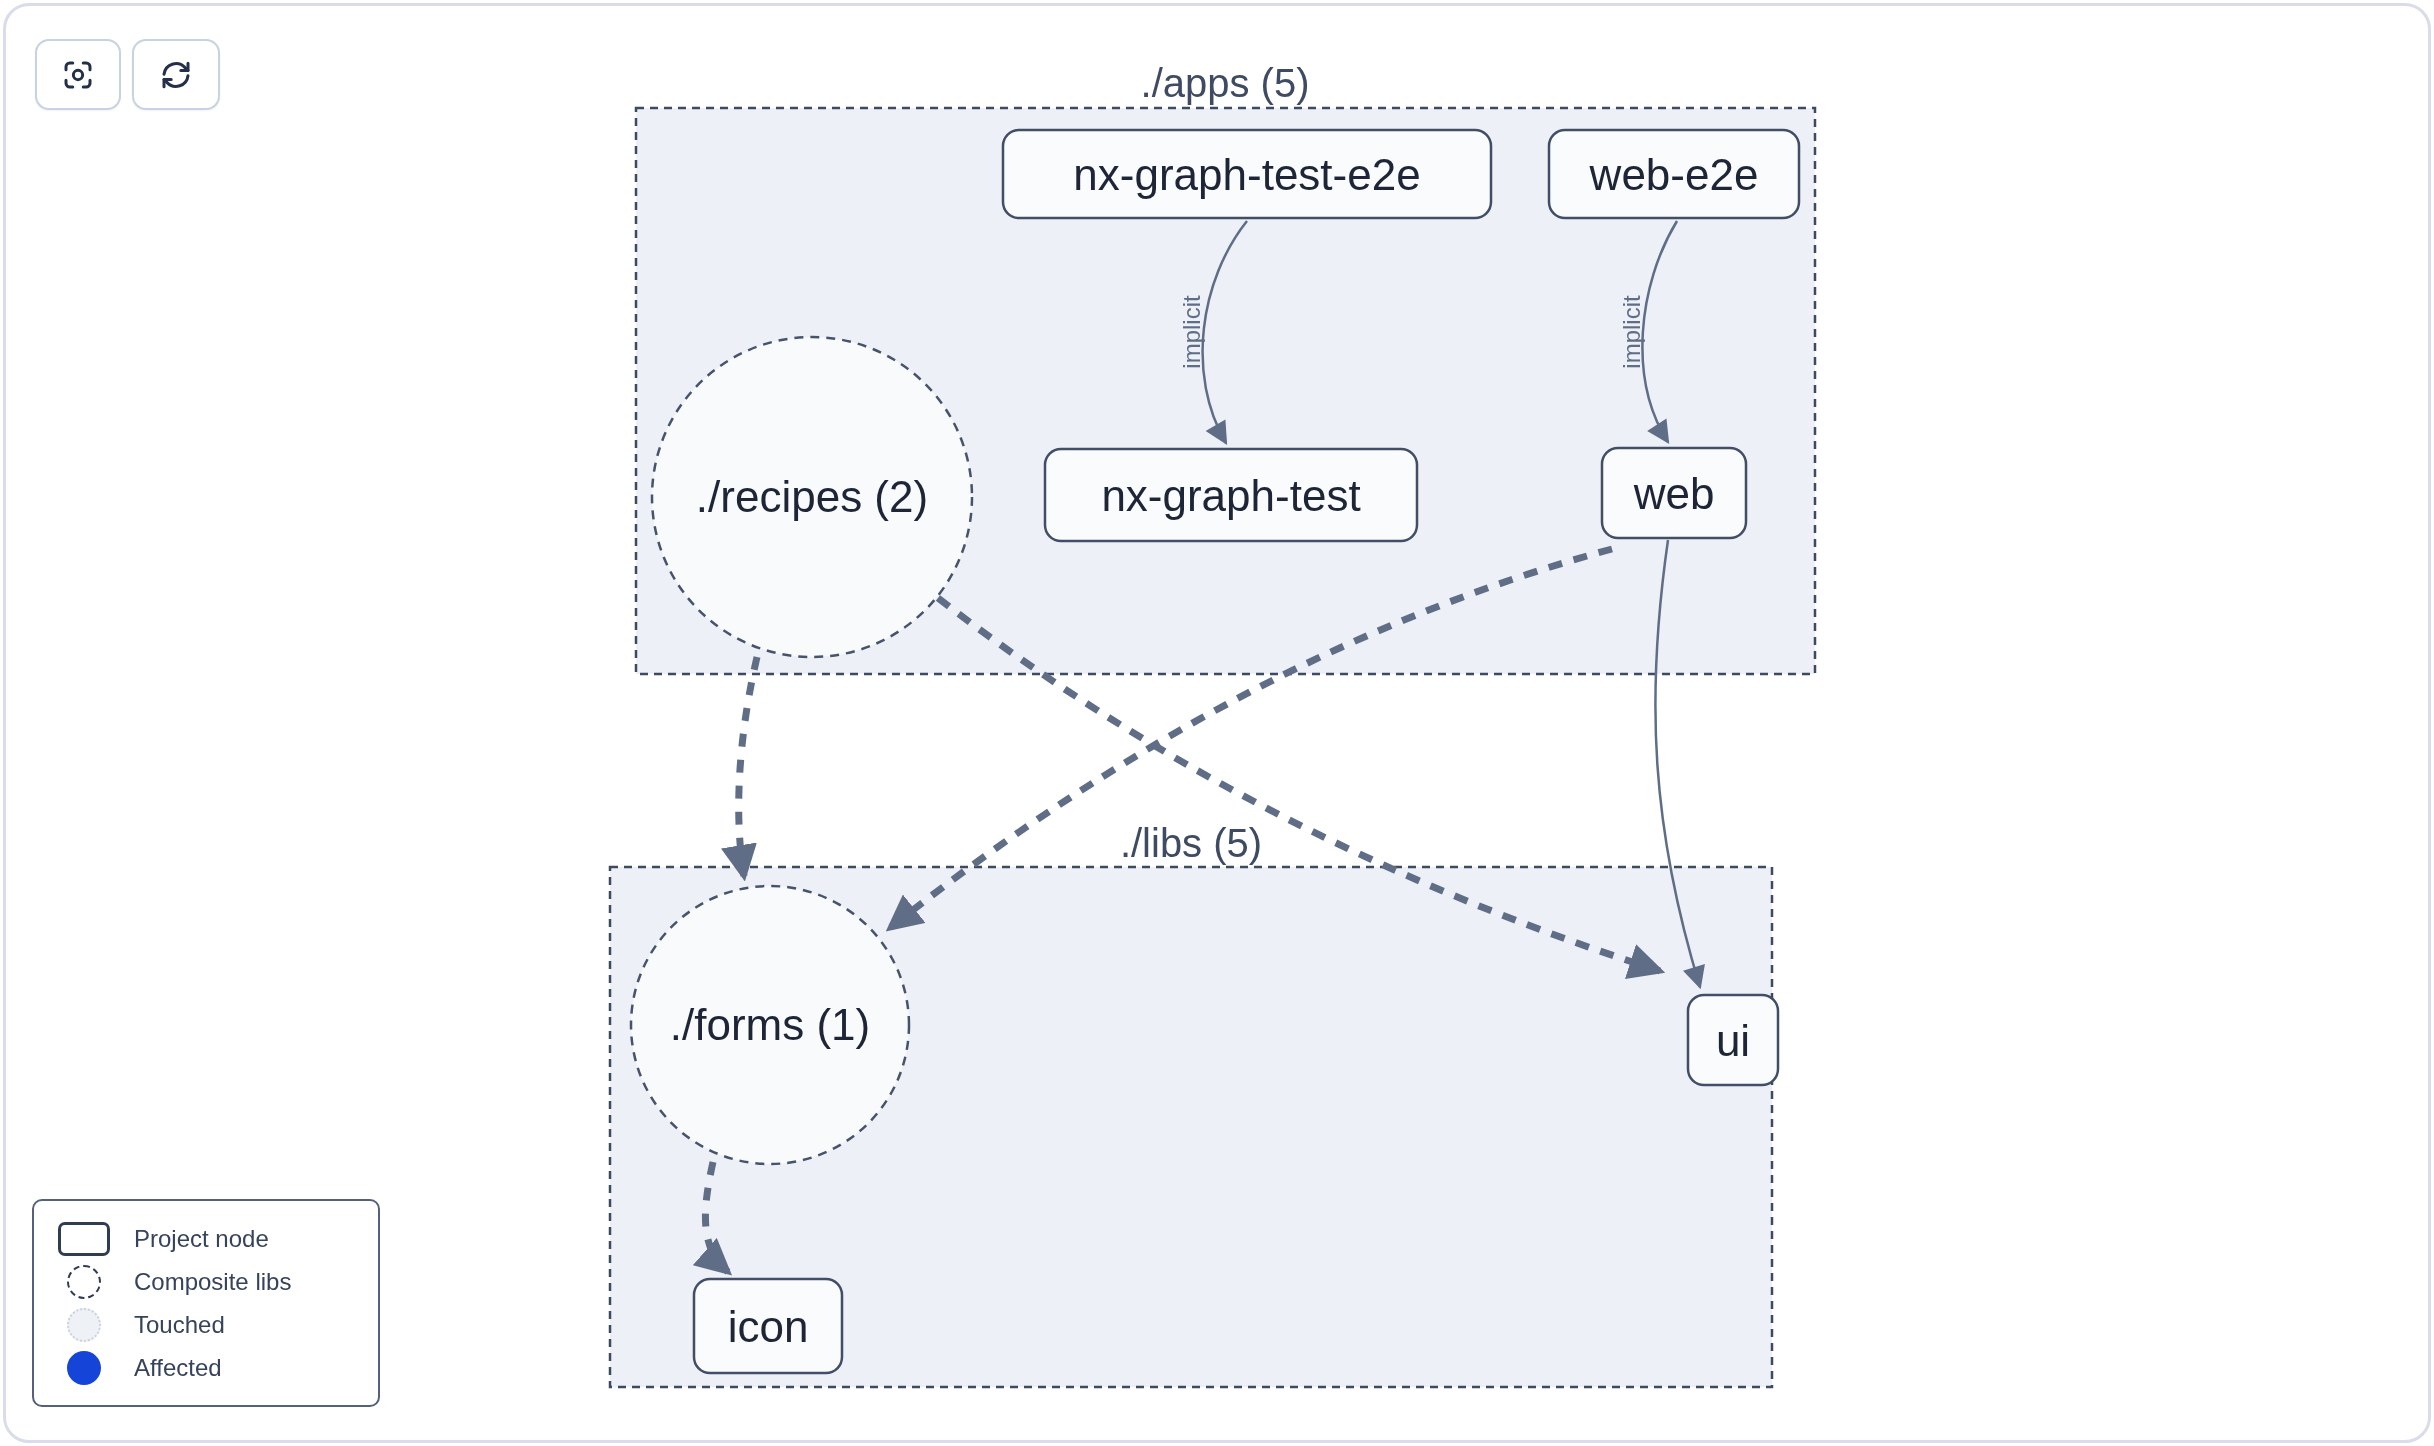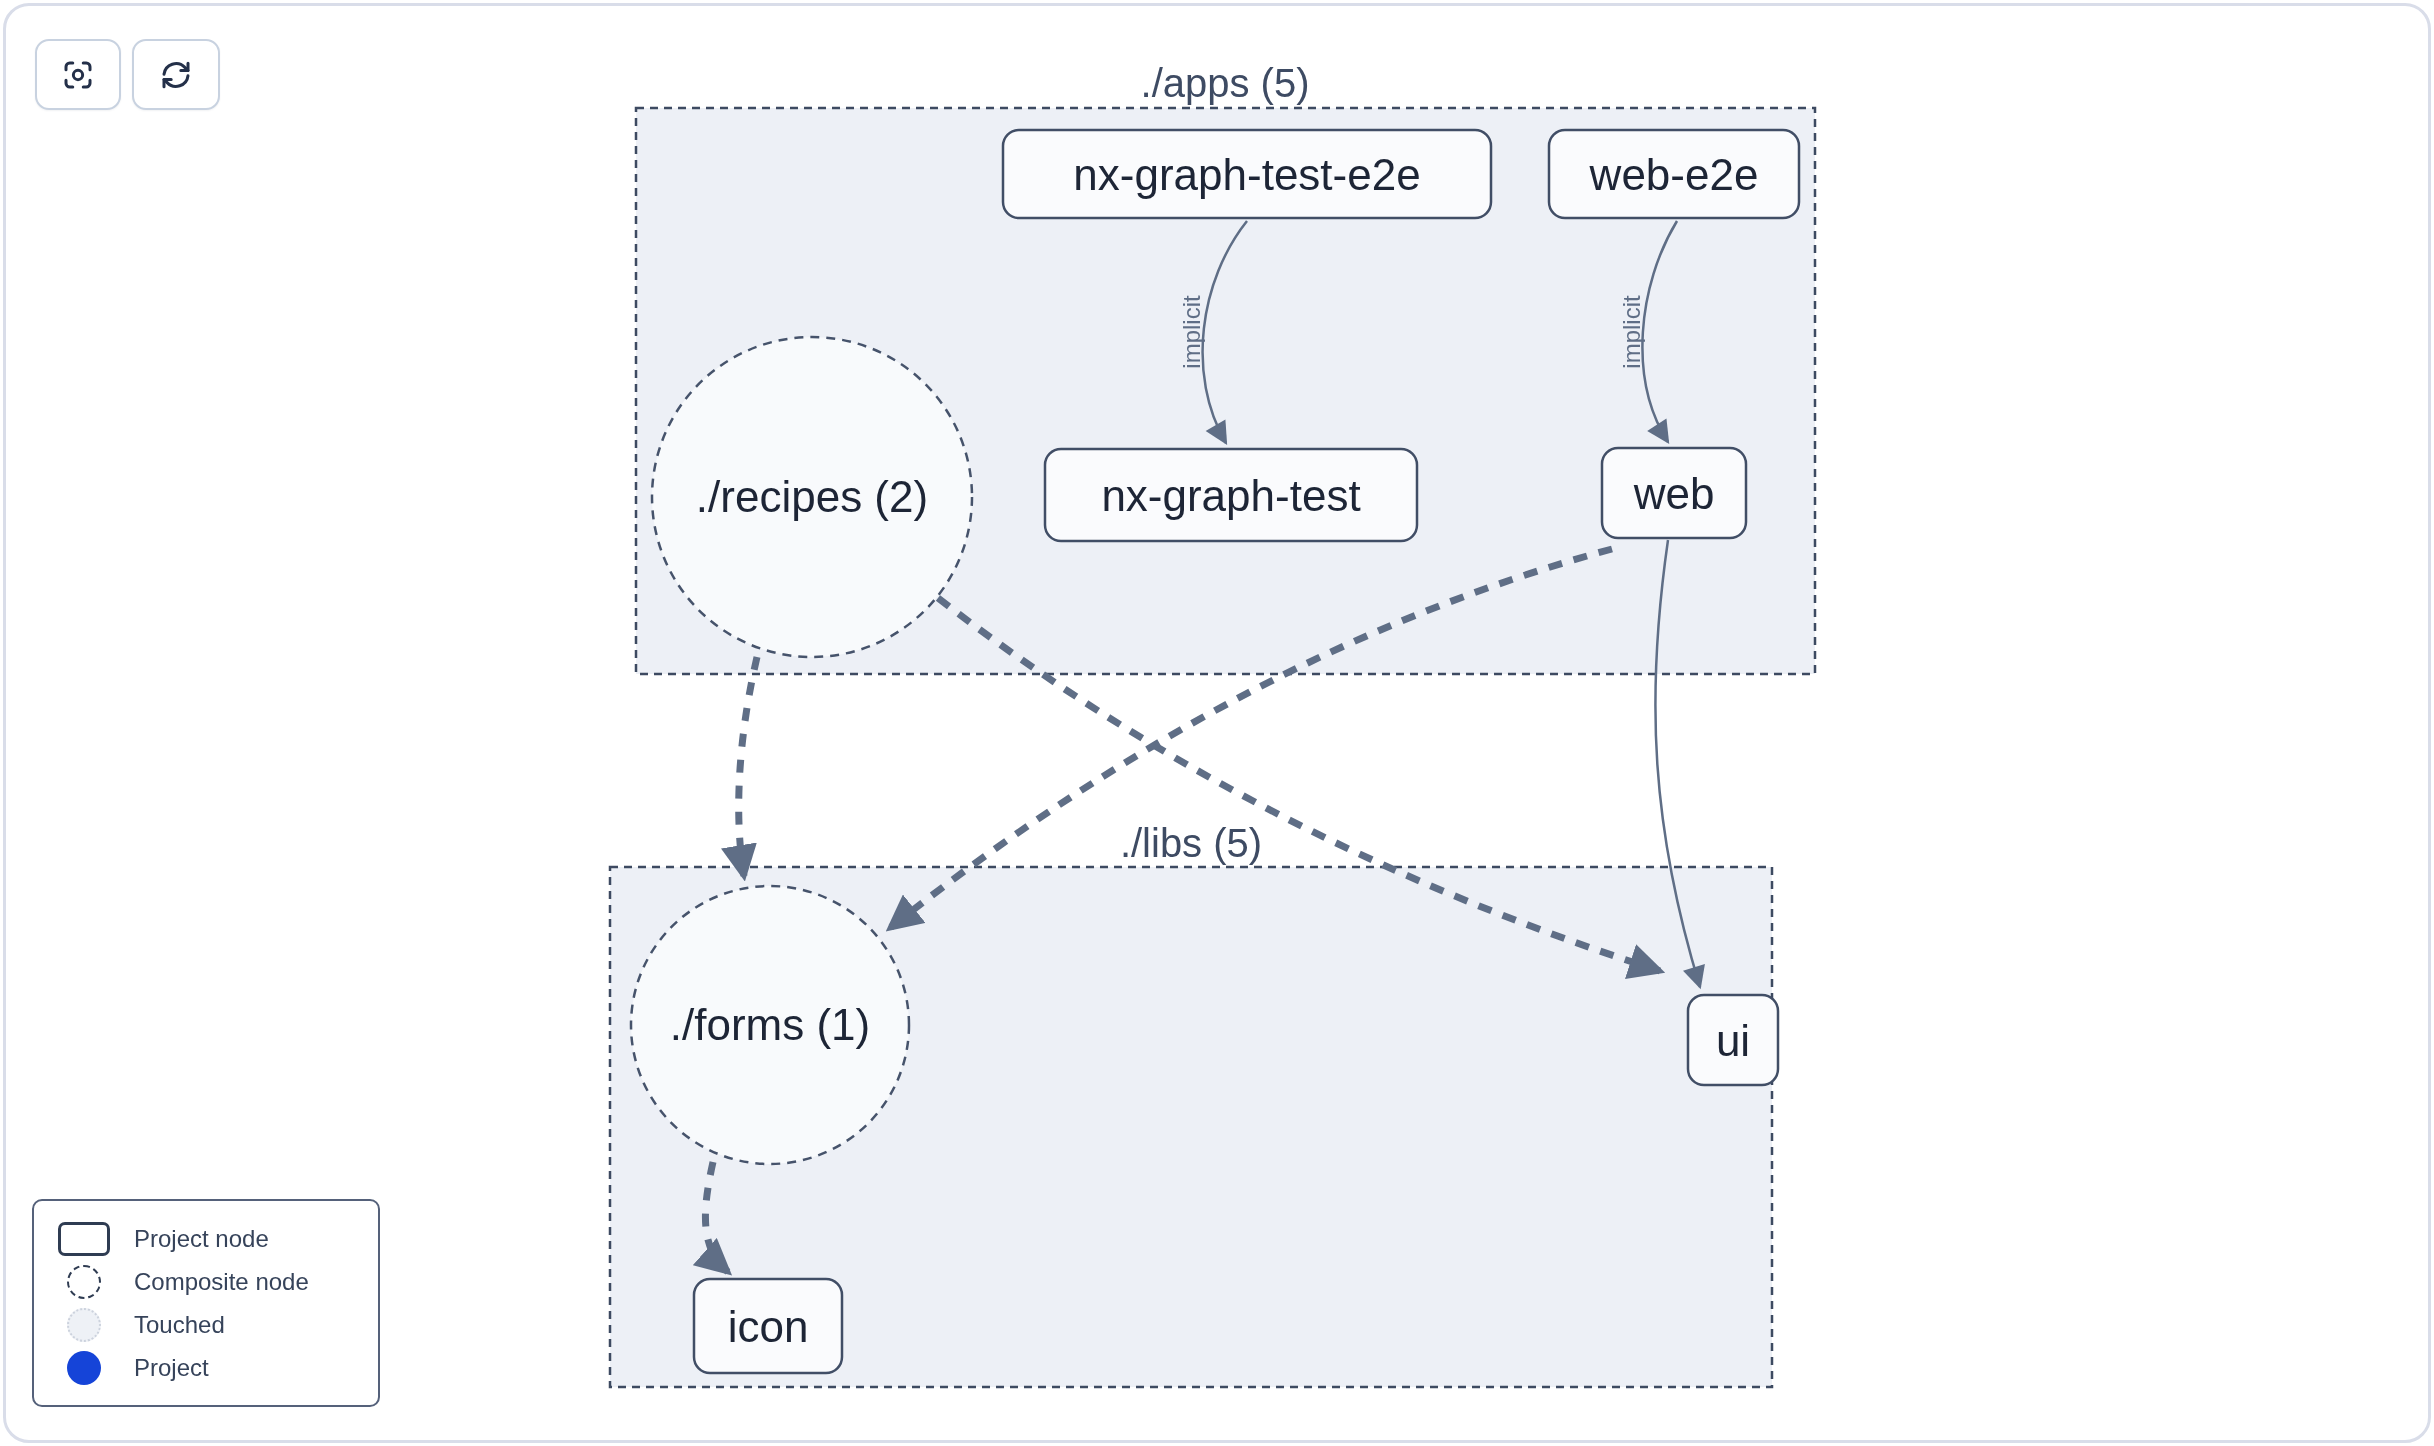--- a/index.html
+++ b/index.html
@@ -123,27 +123,27 @@
   <div class="legend-row">
     <div class="swatch-cell">
         <div class="sw-project"></div>
       </div>
     <div class="legend-label">Project node</div>
   </div>
   <div class="legend-row">
     <div class="swatch-cell">
         <div class="sw-composite"></div>
       </div>
-    <div class="legend-label">Composite node</div>
+    <div class="legend-label">Composite libs</div>
   </div>
   <div class="legend-row">
     <div class="swatch-cell">
         <div class="sw-affected"></div>
       </div>
     <div class="legend-label">Touched</div>
   </div>
   <div class="legend-row">
     <div class="swatch-cell">
         <div class="sw-touched"></div>
       </div>
-    <div class="legend-label">Project</div>
+    <div class="legend-label">Affected</div>
   </div>
 </div>
 
 </body></html>

